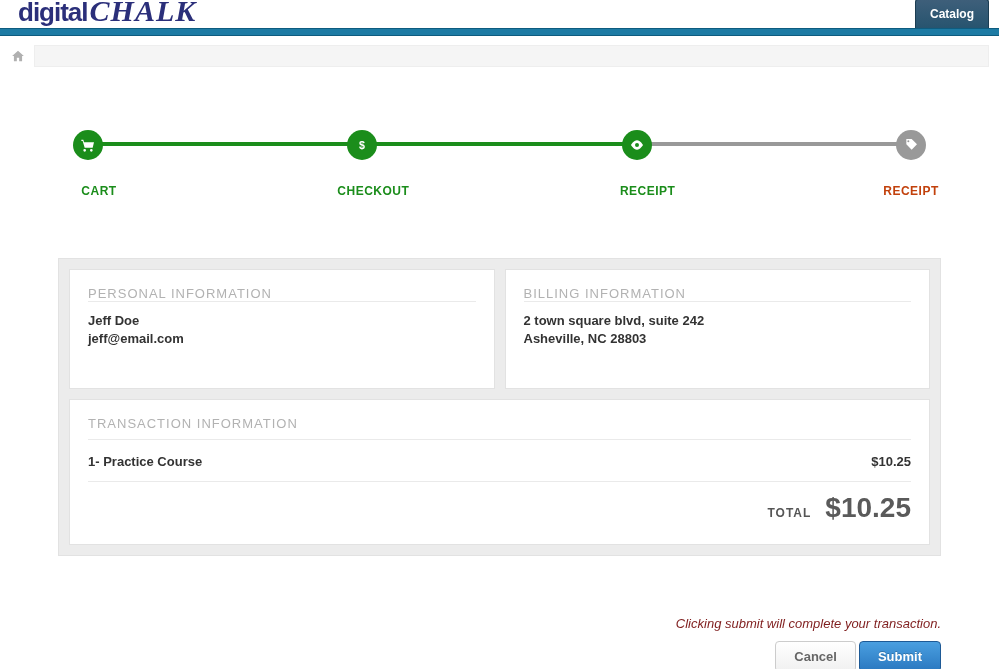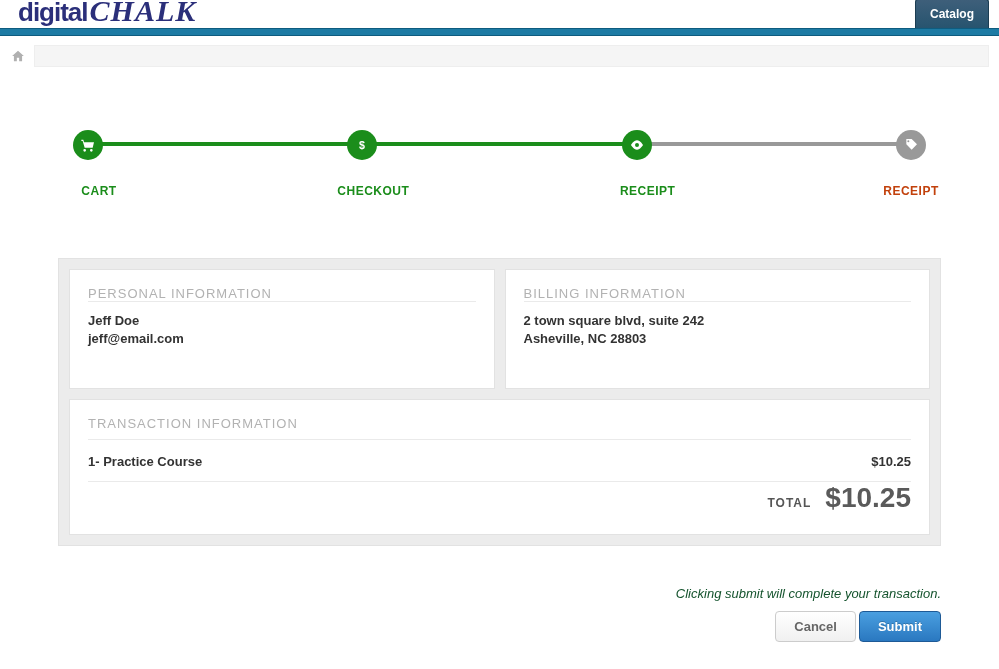--- a/index.html
+++ b/index.html
@@ -29,25 +29,25 @@
 .panel-wrap { background: #ececec; border: 1px solid #e2e2e2; padding: 10px; }
 .panel-row { display: flex; gap: 10px; margin-bottom: 10px; }
 .panel { flex: 1; background: #fff; border: 1px solid #e2e2e2; padding: 16px 18px 40px; }
 .panel h3 { font-size: 13px; font-weight: normal; color: #b2b2b2; letter-spacing: 1px; text-transform: uppercase; margin-bottom: 0; }
 .panel hr { border: none; border-top: 1px solid #eaeaea; margin-bottom: 10px; }
 .panel .line { font-size: 13px; font-weight: bold; color: #333; line-height: 1.4; }
 .trans-panel { background: #fff; border: 1px solid #e2e2e2; padding: 16px 18px 20px; }
 .trans-panel h3 { font-size: 13px; font-weight: normal; color: #b2b2b2; letter-spacing: 1px; text-transform: uppercase; margin-bottom: 8px; }
 .trans-panel hr { border: none; border-top: 1px solid #eaeaea; margin-bottom: 10px; }
 .titem { display: flex; justify-content: space-between; font-size: 13px; font-weight: bold; color: #333; padding: 4px 0; }
-.total-row { display: flex; justify-content: flex-end; align-items: baseline; gap: 14px; margin-top: 8px; border-top: 1px solid #eaeaea; }
+.total-row { display: flex; justify-content: flex-end; align-items: baseline; gap: 14px; margin-top: 8px; padding-top: 10px; border-top: 1px solid #eaeaea; }
 .total-label { font-size: 12px; font-weight: bold; color: #555; letter-spacing: 1px; }
 .total-amount { font-size: 28px; font-weight: bold; color: #5a5a5a; }
 .footer-area { text-align: right; padding: 20px 58px; }
-.hint { font-size: 13px; font-style: italic; color: #14532d; margin-bottom: 10px; }
+.hint { font-size: 13px; font-style: italic; color: #7f1d1d; margin-bottom: 10px; margin-top: 20px; }
 .btns { display: inline-flex; gap: 3px; }
 .btn { font-size: 13px; font-weight: bold; padding: 7px 18px; border-radius: 4px; cursor: pointer; border: 1px solid; }
 .btn-cancel { background: linear-gradient(to bottom,#fff,#f0f0f0); color: #666; border-color: #ccc; }
 .btn-submit { background: linear-gradient(to bottom,#4a9fe0,#2a78c0); color: #fff; border-color: #1e5a96; text-shadow: 0 -1px rgba(0,0,0,0.2); }
 </style>
 </head>
 <body>
 
 <div class="topbar">
   <div class="logo">

